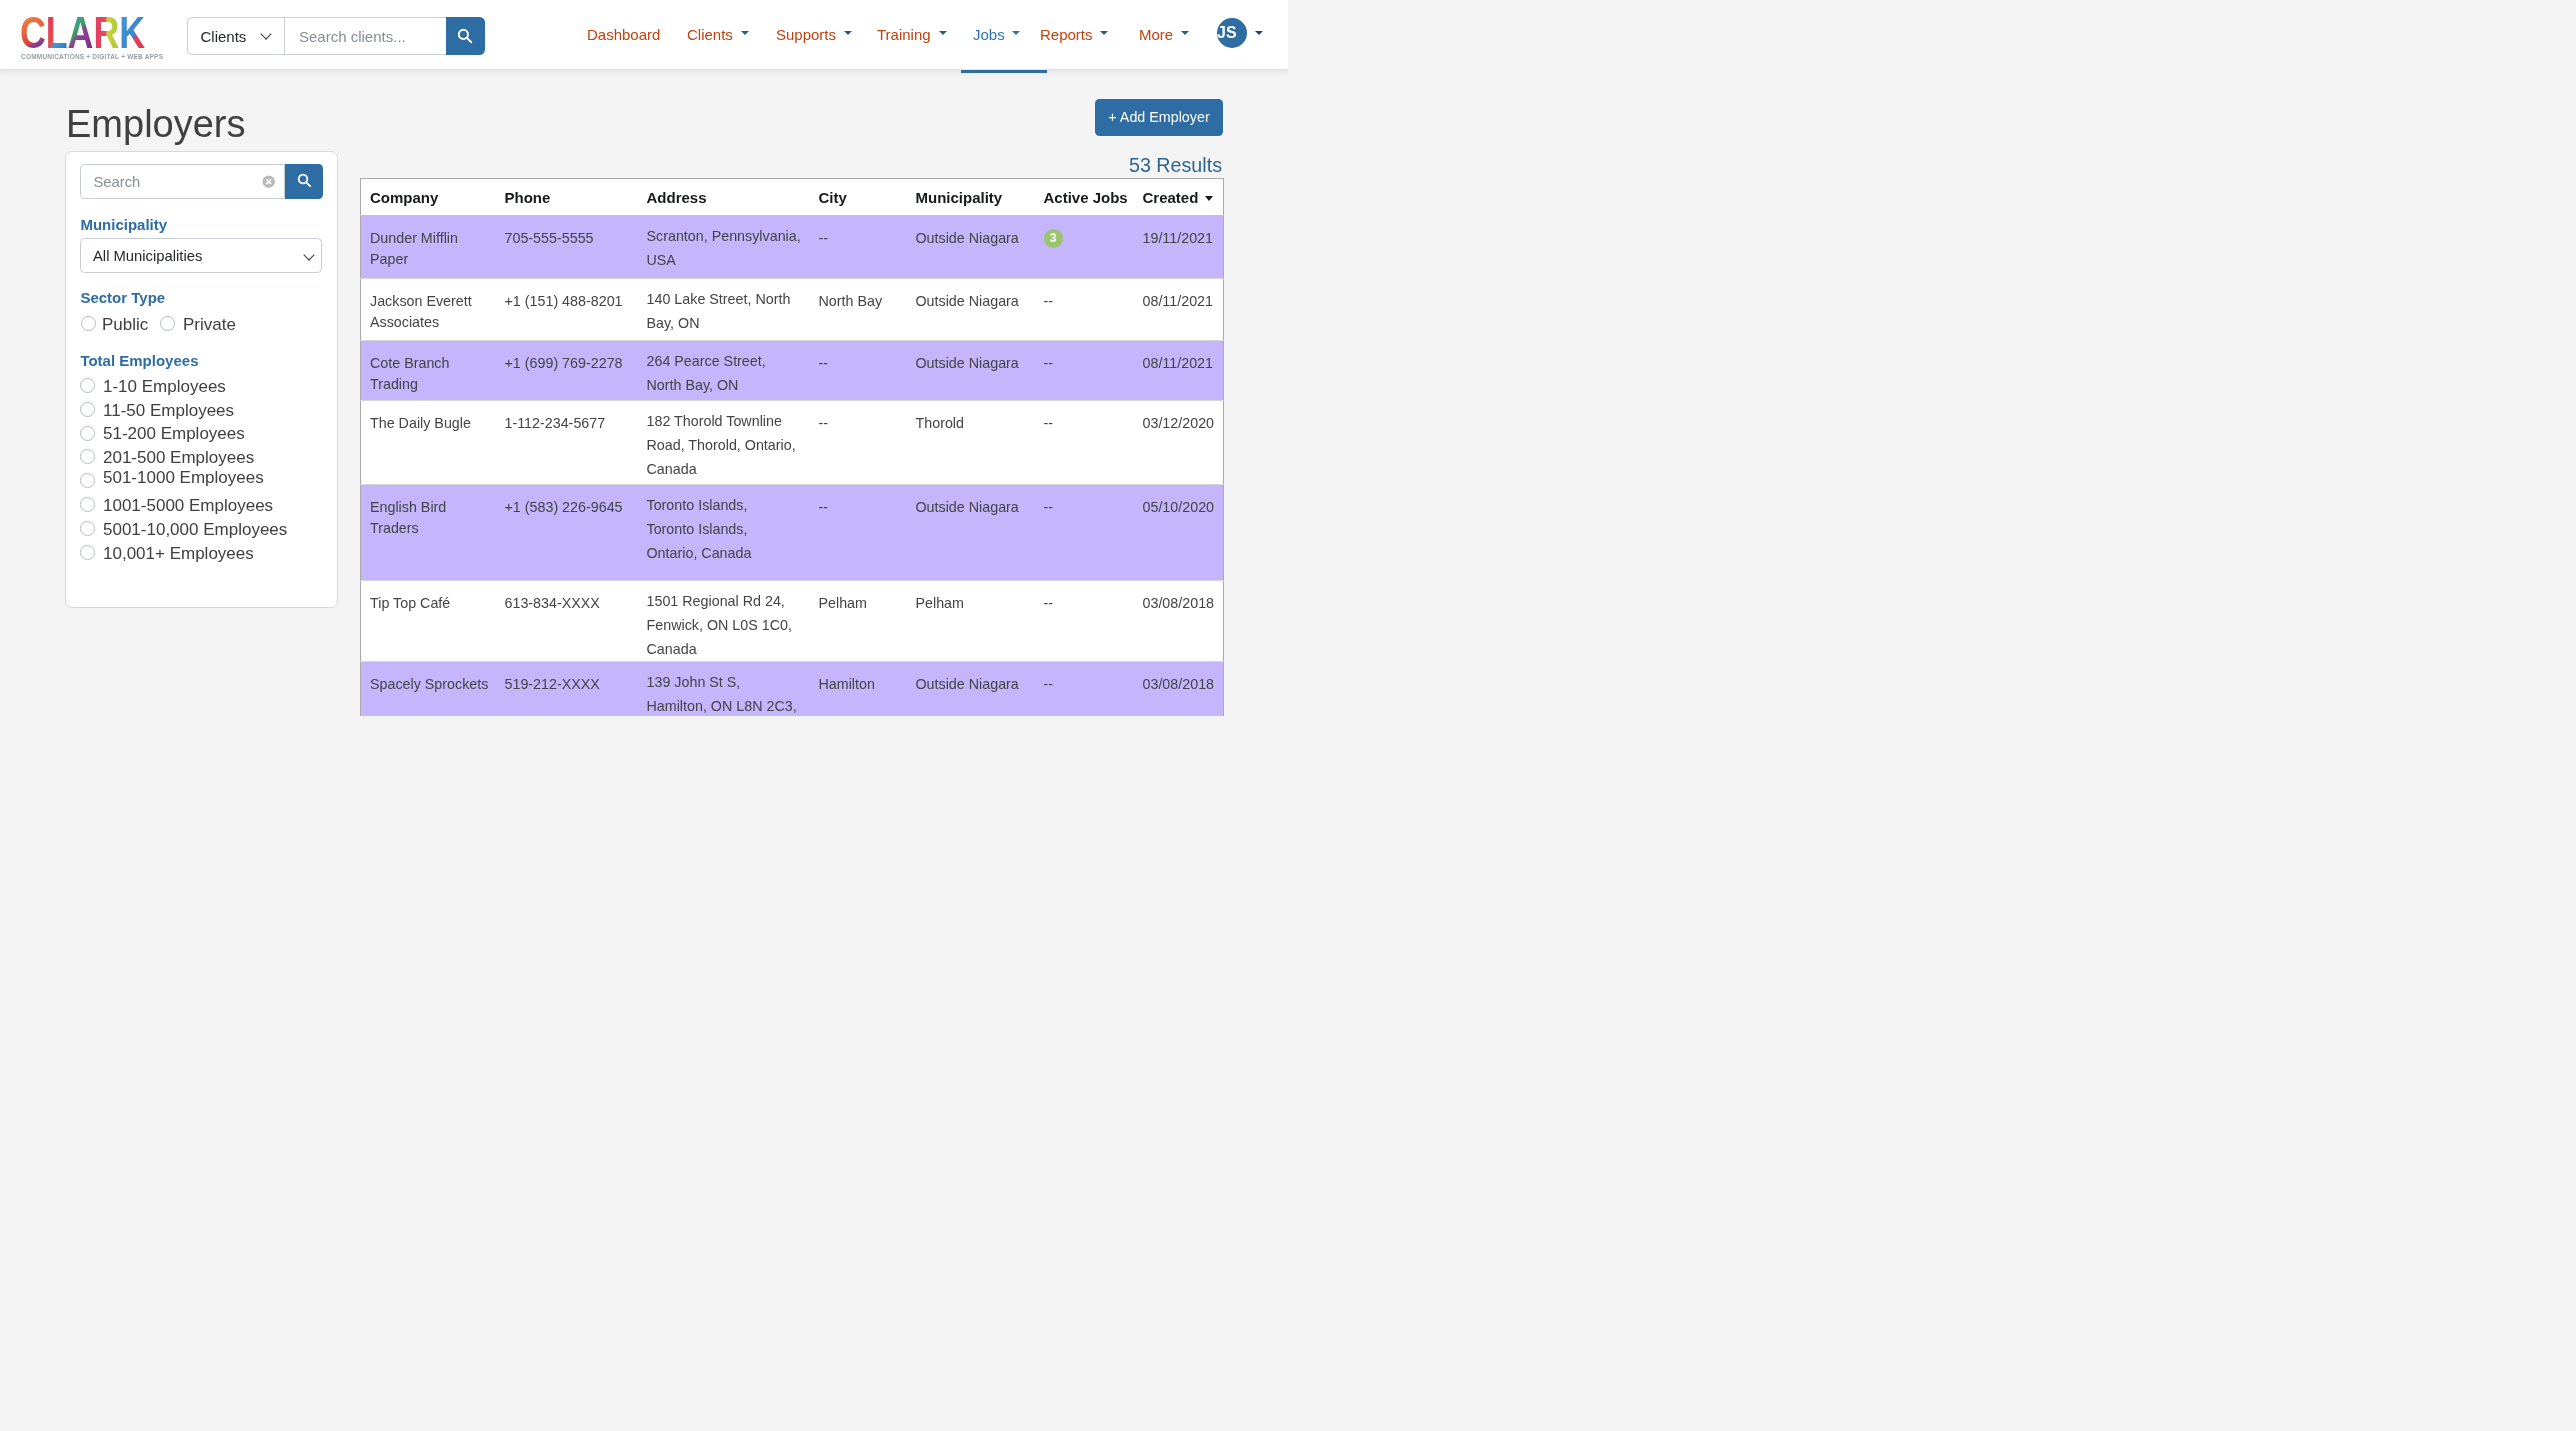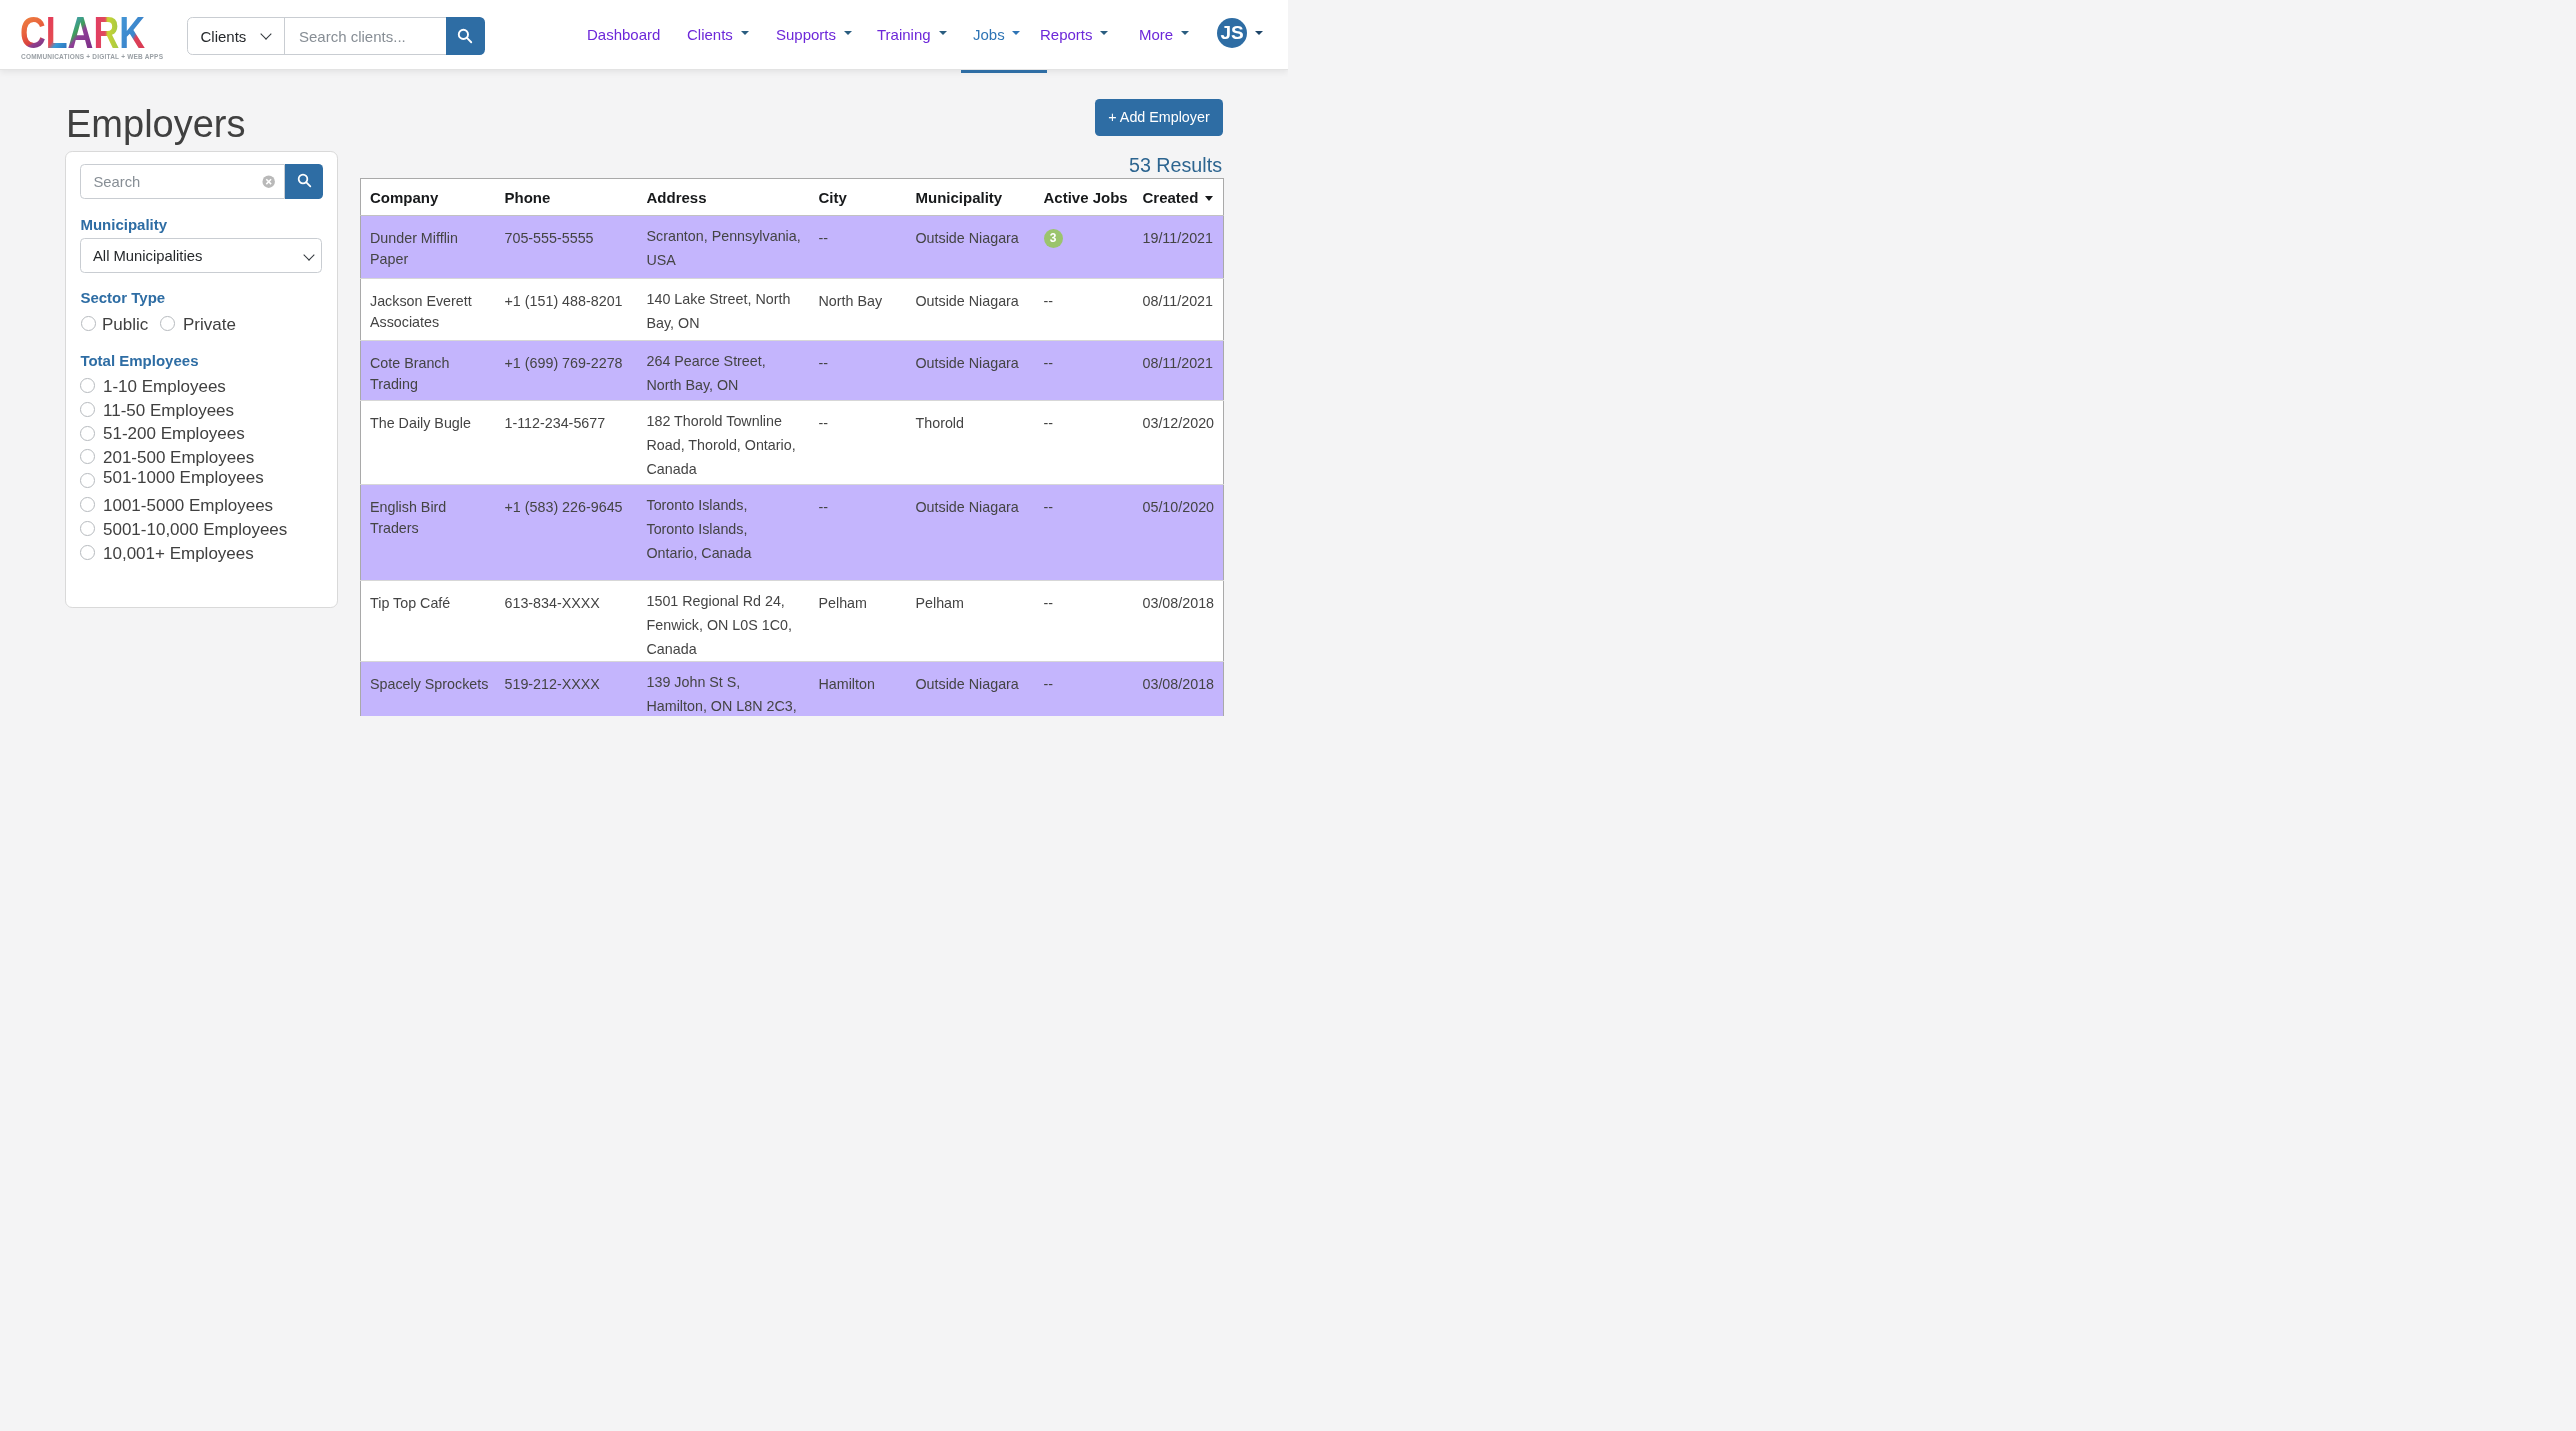--- a/index.html
+++ b/index.html
@@ -16,26 +16,26 @@
   border:0.9px solid #c9cdd2; border-radius:5.4px; background:#fff; }
 .sgroup .sel { position:absolute; left:0; top:0; width:97px; height:36px;
   border-right:0.9px solid #c9cdd2; }
 .sgroup .sel .txt { position:absolute; left:12.5px; top:9.8px; font-size:15px; color:#25282b; }
 .chev { position:absolute; width:8px; height:8px; border-right:1.8px solid #32373c; border-bottom:1.8px solid #32373c; transform:rotate(45deg); }
 .sgroup .sel .chev { left:74px; top:12px; }
 .sgroup .plh { position:absolute; left:111px; top:9.8px; font-size:15px; color:#878e95; }
 .sgroup .btn { position:absolute; left:258px; top:-0.9px; width:39px; height:38px;
   background:#2e6da4; border-radius:0 5.4px 5.4px 0; }
 
-.nav a { position:absolute; top:27px; font-size:15px; line-height:15px; color:#6d28d9; text-decoration:none; white-space:nowrap; }
+.nav a { position:absolute; top:27px; font-size:15px; line-height:15px; color:#c2410c; text-decoration:none; white-space:nowrap; }
 .caret { position:absolute; width:0; height:0; border-left:4.4px solid transparent; border-right:4.4px solid transparent; border-top:4.7px solid #2a5d80; }
 .nav .caret { top:31px; }
 .jobs-underline { position:absolute; left:961px; top:70px; width:86px; height:2.7px; background:#2e6da4; }
 .avatar { position:absolute; left:1217px; top:18px; width:30px; height:30px; border-radius:50%;
-  background:#2e6da4; color:#fff; font-size:19px; font-weight:bold; text-align:center; line-height:30px; }
+  background:#2e6da4; color:#fff; font-size:16px; font-weight:bold; line-height:30px; }
 
 h1.pagetitle { position:absolute; left:66px; top:103px; font-size:38px; font-weight:normal; color:#404040; }
 .addbtn { position:absolute; left:1095px; top:99px; width:128px; height:37px; background:#2e6da4;
   border-radius:4.5px; color:#fff; font-size:14.3px; text-align:center; line-height:37px; }
 .results { position:absolute; left:954px; top:154px; width:268px; text-align:right; font-size:19.7px; color:#2d6590; }
 
 .sidebar { position:absolute; left:65px; top:151px; width:273px; height:457px; background:#fff;
   border:0.9px solid #d9d9d9; border-radius:7.2px; }
 .fsearch { position:absolute; left:14.4px; top:11.7px; width:242px; height:49px; }
 .fsearch .inp { position:absolute; left:0; top:0; width:205px; height:35px; border:0.9px solid #c9cdd2;

